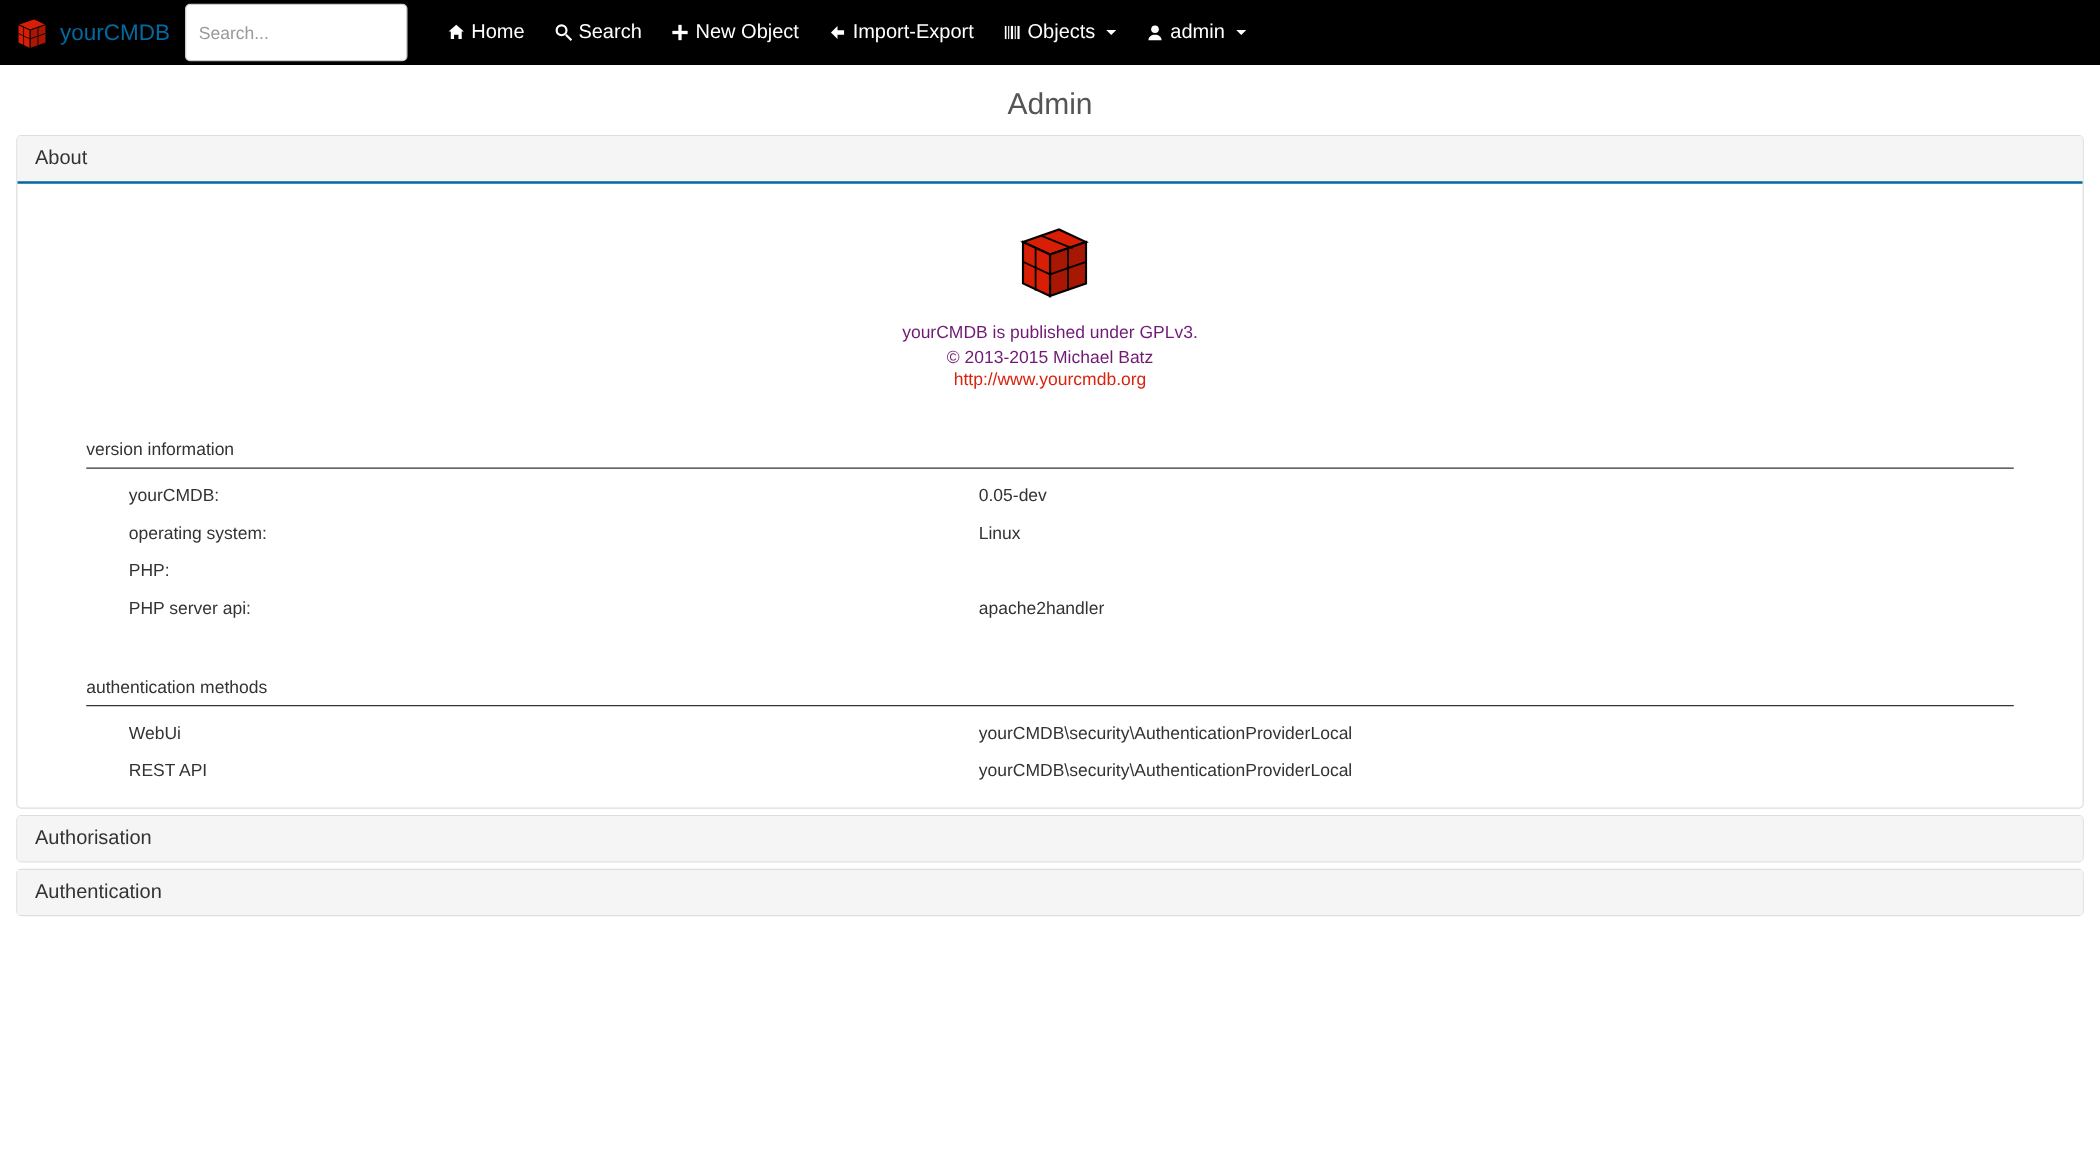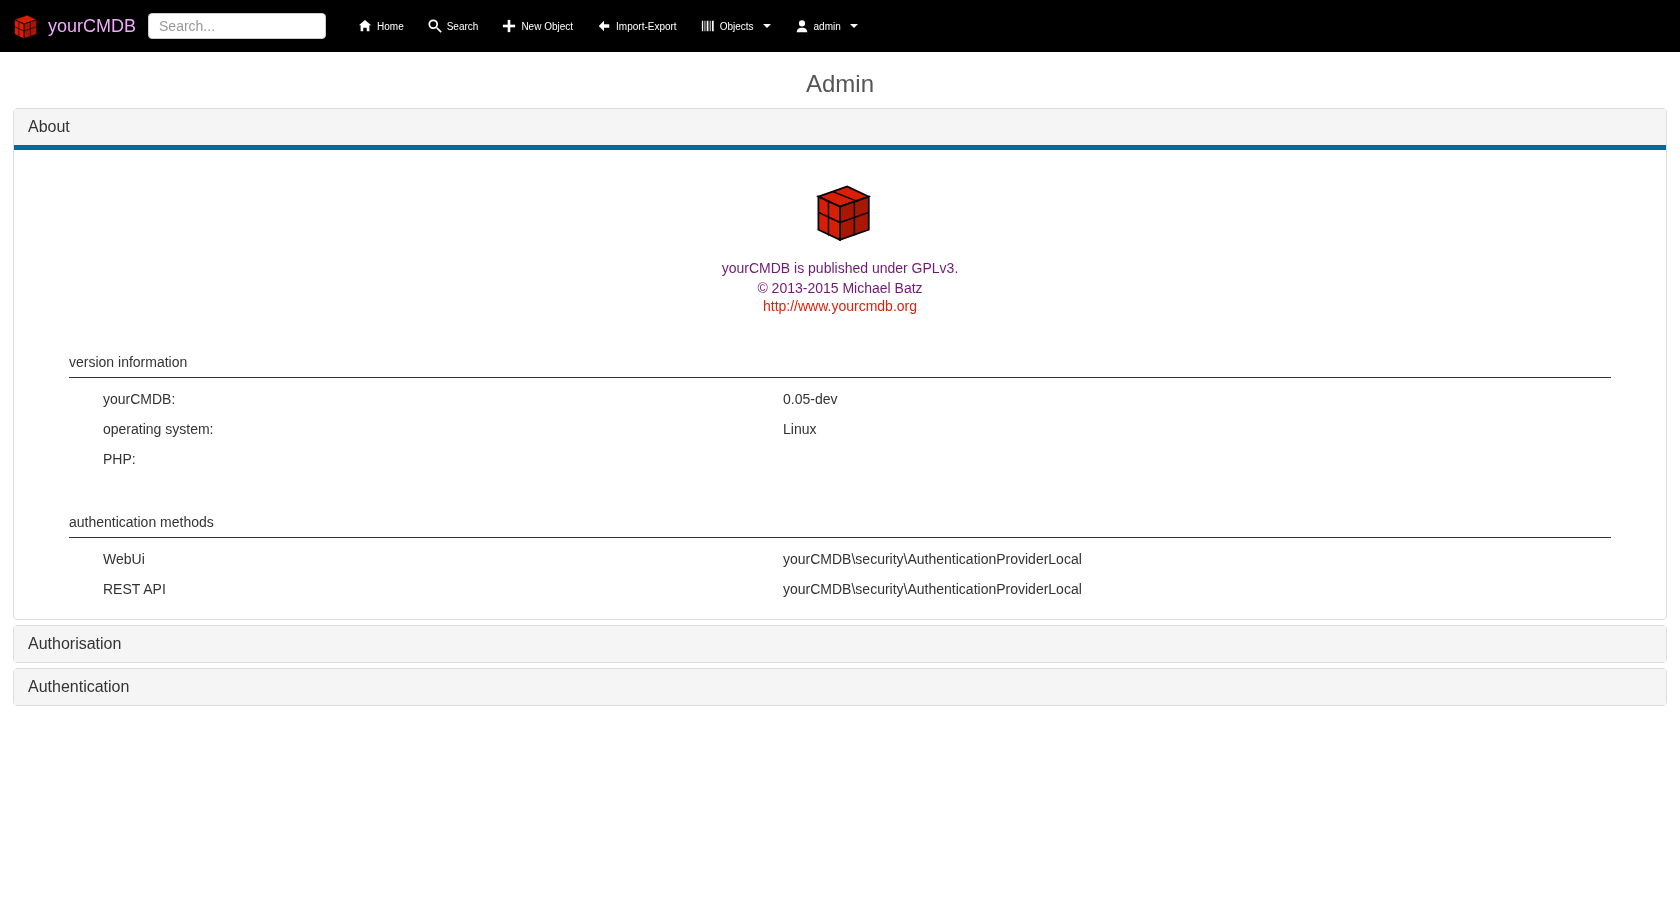--- a/index.html
+++ b/index.html
@@ -8,45 +8,45 @@
 .navbar {
   background: #000;
   height: 52px;
   display: flex;
   align-items: center;
   padding: 0 8px;
 }
 .navbar-brand {
   display: flex;
   align-items: center;
-  color: #f0abfc;
+  color: #0369a1;
   font-size: 18px;
   margin-right: 12px;
   gap: 8px;
 }
 .brand-logo { width: 32px; height: 32px; }
 .navbar-search {
   width: 178px;
-  height: 26px;
+  height: 46px;
   background: #fff;
   border: 1px solid #ccc;
   border-radius: 4px;
   padding: 5px 10px;
   font-size: 14px;
   color: #555;
   margin-right: 20px;
 }
 .navbar-search::placeholder { color: #999; }
 .nav-links { display: flex; align-items: center; }
 .nav-item {
   color: #fff;
   display: flex;
   align-items: center;
   padding: 14px 12px;
-  font-size: 10px;
+  font-size: 16px;
   gap: 5px;
   cursor: pointer;
 }
 .nav-item svg { width: 14px; height: 14px; fill: #fff; }
 .caret {
   width: 0; height: 0;
   border-left: 4px solid transparent;
   border-right: 4px solid transparent;
   border-top: 4px solid #fff;
   margin-left: 4px;
@@ -62,21 +62,21 @@
 
 .panel-group { padding: 0 13px; }
 .panel {
   border: 1px solid #ddd;
   border-radius: 4px;
   margin-bottom: 5px;
   background: #fff;
 }
 .panel-heading {
   background: #f5f5f5;
-  border-bottom: 5px solid #0369a1;
+  border-bottom: 2px solid #0369a1;
   padding: 9px 14px;
   font-size: 16px;
   color: #333;
   cursor: pointer;
 }
 .panel.collapsed .panel-heading { border-bottom: none; }
 .panel-body { padding: 15px; }
 
 .about-center { text-align: center; }
 .about-logo-wrap { display: flex; justify-content: center; margin: 10px 0 12px 0; }
@@ -203,20 +203,24 @@
               <div class="info-label">yourCMDB:</div>
               <div class="info-value">0.05-dev</div>
             </div>
             <div class="info-row">
               <div class="info-label">operating system:</div>
               <div class="info-value">Linux</div>
             </div>
             <div class="info-row">
               <div class="info-label">PHP:</div>
             </div>
+            <div class="info-row">
+              <div class="info-label">PHP server api:</div>
+              <div class="info-value">apache2handler</div>
+            </div>
           </div>
       </div>
 
       <div class="info-section">
         <div class="info-title">authentication methods</div>
         <div id="auth-rows">
             <div class="info-row">
               <div class="info-label">WebUi</div>
               <div class="info-value">yourCMDB\security\AuthenticationProviderLocal</div>
             </div>

